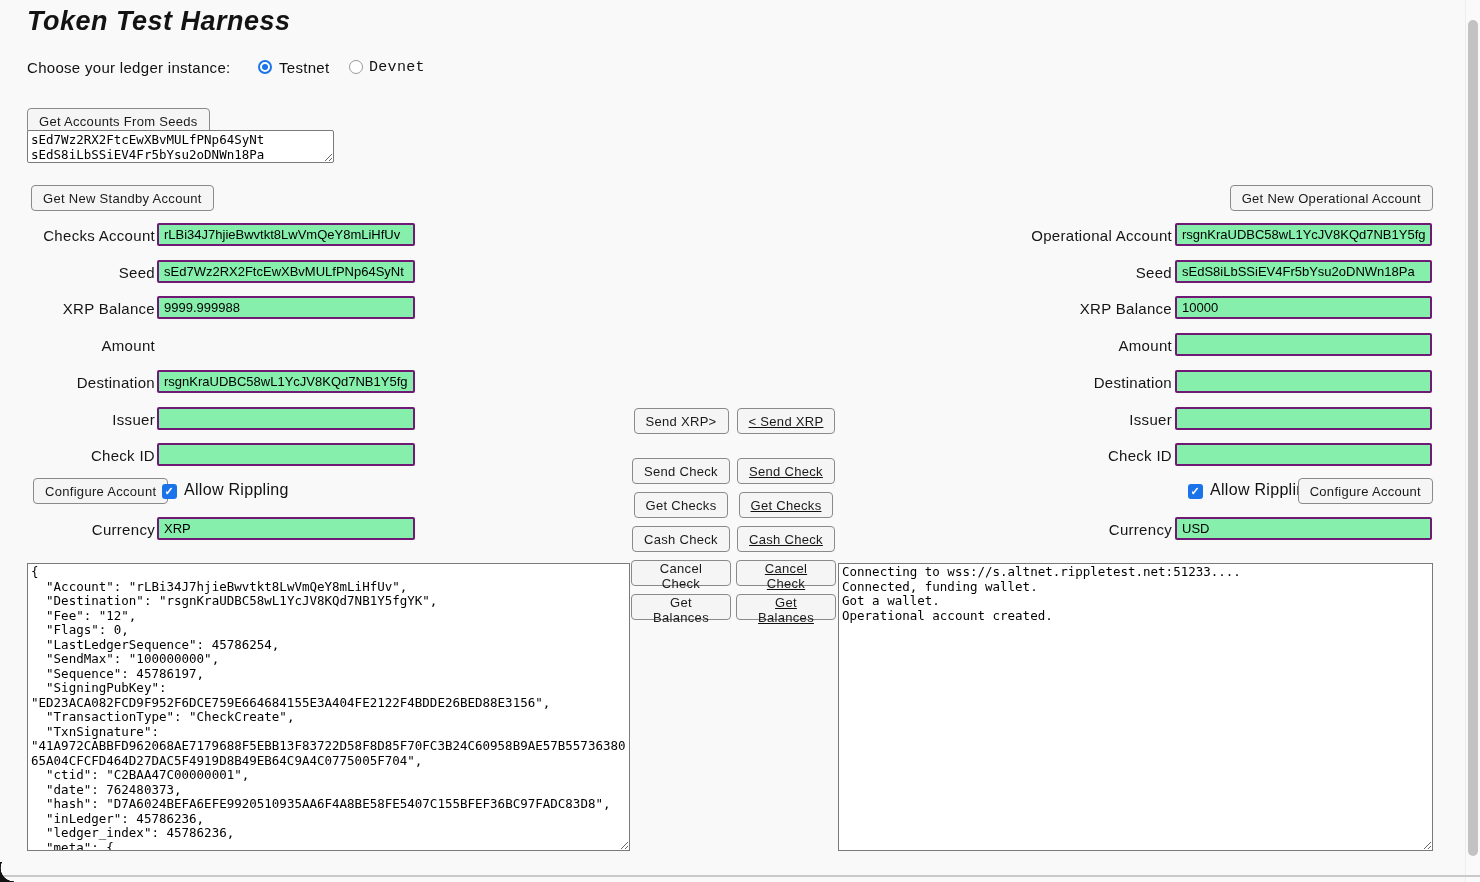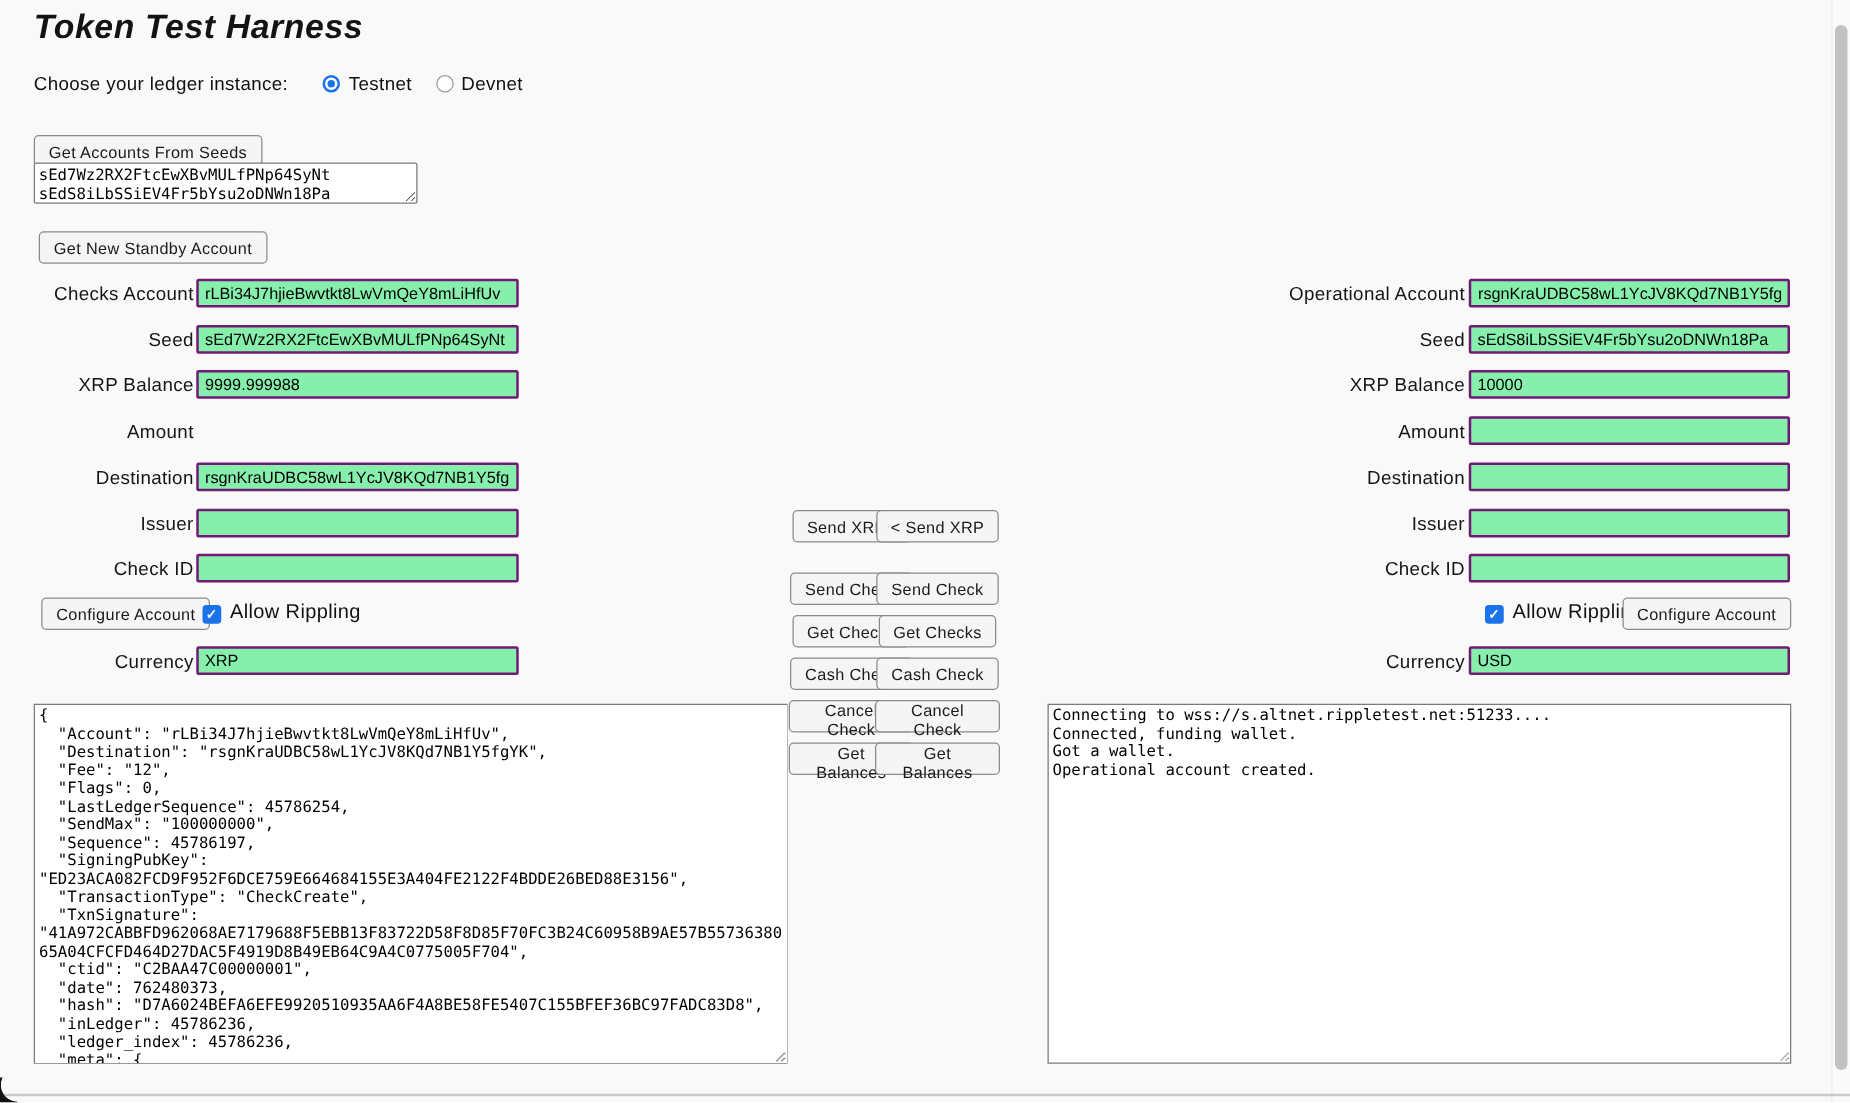--- a/index.html
+++ b/index.html
@@ -74,21 +74,21 @@
     background:#1a73e8; position:absolute; top:6px; }
   .checkbox::after { content:"✓"; position:absolute; left:2.5px; top:0.5px;
     color:#fff; font-size:11px; font-weight:700; }
   .chk-label { position:absolute; top:3px; font-size:16px; letter-spacing:0.3px; }
 
   .midcol { position:absolute; top:408px; width:100px; display:flex; flex-direction:column; align-items:center; }
   .midcol button.btn { position:static; }
   .midcol button.btn:first-child { margin-bottom:24px; }
   .midcol button.btn:not(:first-child) { margin-bottom:8px; }
   #mid-left  { left:631px; }
-  #mid-right { left:700px; }
+  #mid-right { left:736px;text-decoration:underline; }
 
   
   .page-scrollbar-track { position:absolute; right:0; top:0; width:15px; height:100%;
     background:#fafafa; border-left:1px solid #ececec; }
   .page-scrollbar-thumb { position:absolute; right:2px; top:20px; width:10px; height:836px;
     background:#c2c2c2; border-radius:6px; }
 
   
   .screen-bottom-line { position:absolute; left:0; top:875px; width:100%; height:2px; background:#c9c9c9; }
   .screen-corner-bl { position:absolute; left:0; bottom:0; width:14px; height:20px;
@@ -99,29 +99,30 @@
 
 <div class="app">
 
   <h1 class="title">Token Test Harness</h1>
 
   <div class="ledger-row">
     <span class="ledger-label">Choose your ledger instance:</span>
     <span class="radio selected" style="left:231px;"></span>
     <span class="radio-label" style="left:252px;">Testnet</span>
     <span class="radio" style="left:322px;"></span>
-    <span class="radio-label" style="left:342px;">Devnet</span>
+    <span class="radio-label" style="left:342px;font-family:Liberation Mono, monospace;">Devnet</span>
   </div>
 
   <button class="btn" style="left:27px; top:96px;margin-top:12px;">Get Accounts From Seeds</button>
 
   <textarea class="seeds" spellcheck="false" style="">sEd7Wz2RX2FtcEwXBvMULfPNp64SyNt
 sEdS8iLbSSiEV4Fr5bYsu2oDNWn18Pa</textarea>
 
   <button class="btn" style="left:31px; top:185px;">Get New Standby Account</button>
+  <button class="btn" style="right:47px; top:185px;">Get New Operational Account</button>
 
   <div class="frow" style="left:0; top:223px; width:100%;">
     <span class="flabel left-col">Checks Account</span>
     <input class="finput left-col" value="rLBi34J7hjieBwvtkt8LwVmQeY8mLiHfUv" style="">
   </div>
   <div class="frow" style="left:0; top:260px; width:100%;">
     <span class="flabel left-col">Seed</span>
     <input class="finput left-col" value="sEd7Wz2RX2FtcEwXBvMULfPNp64SyNt" style="">
   </div>
   <div class="frow" style="left:0; top:296px; width:100%;">

